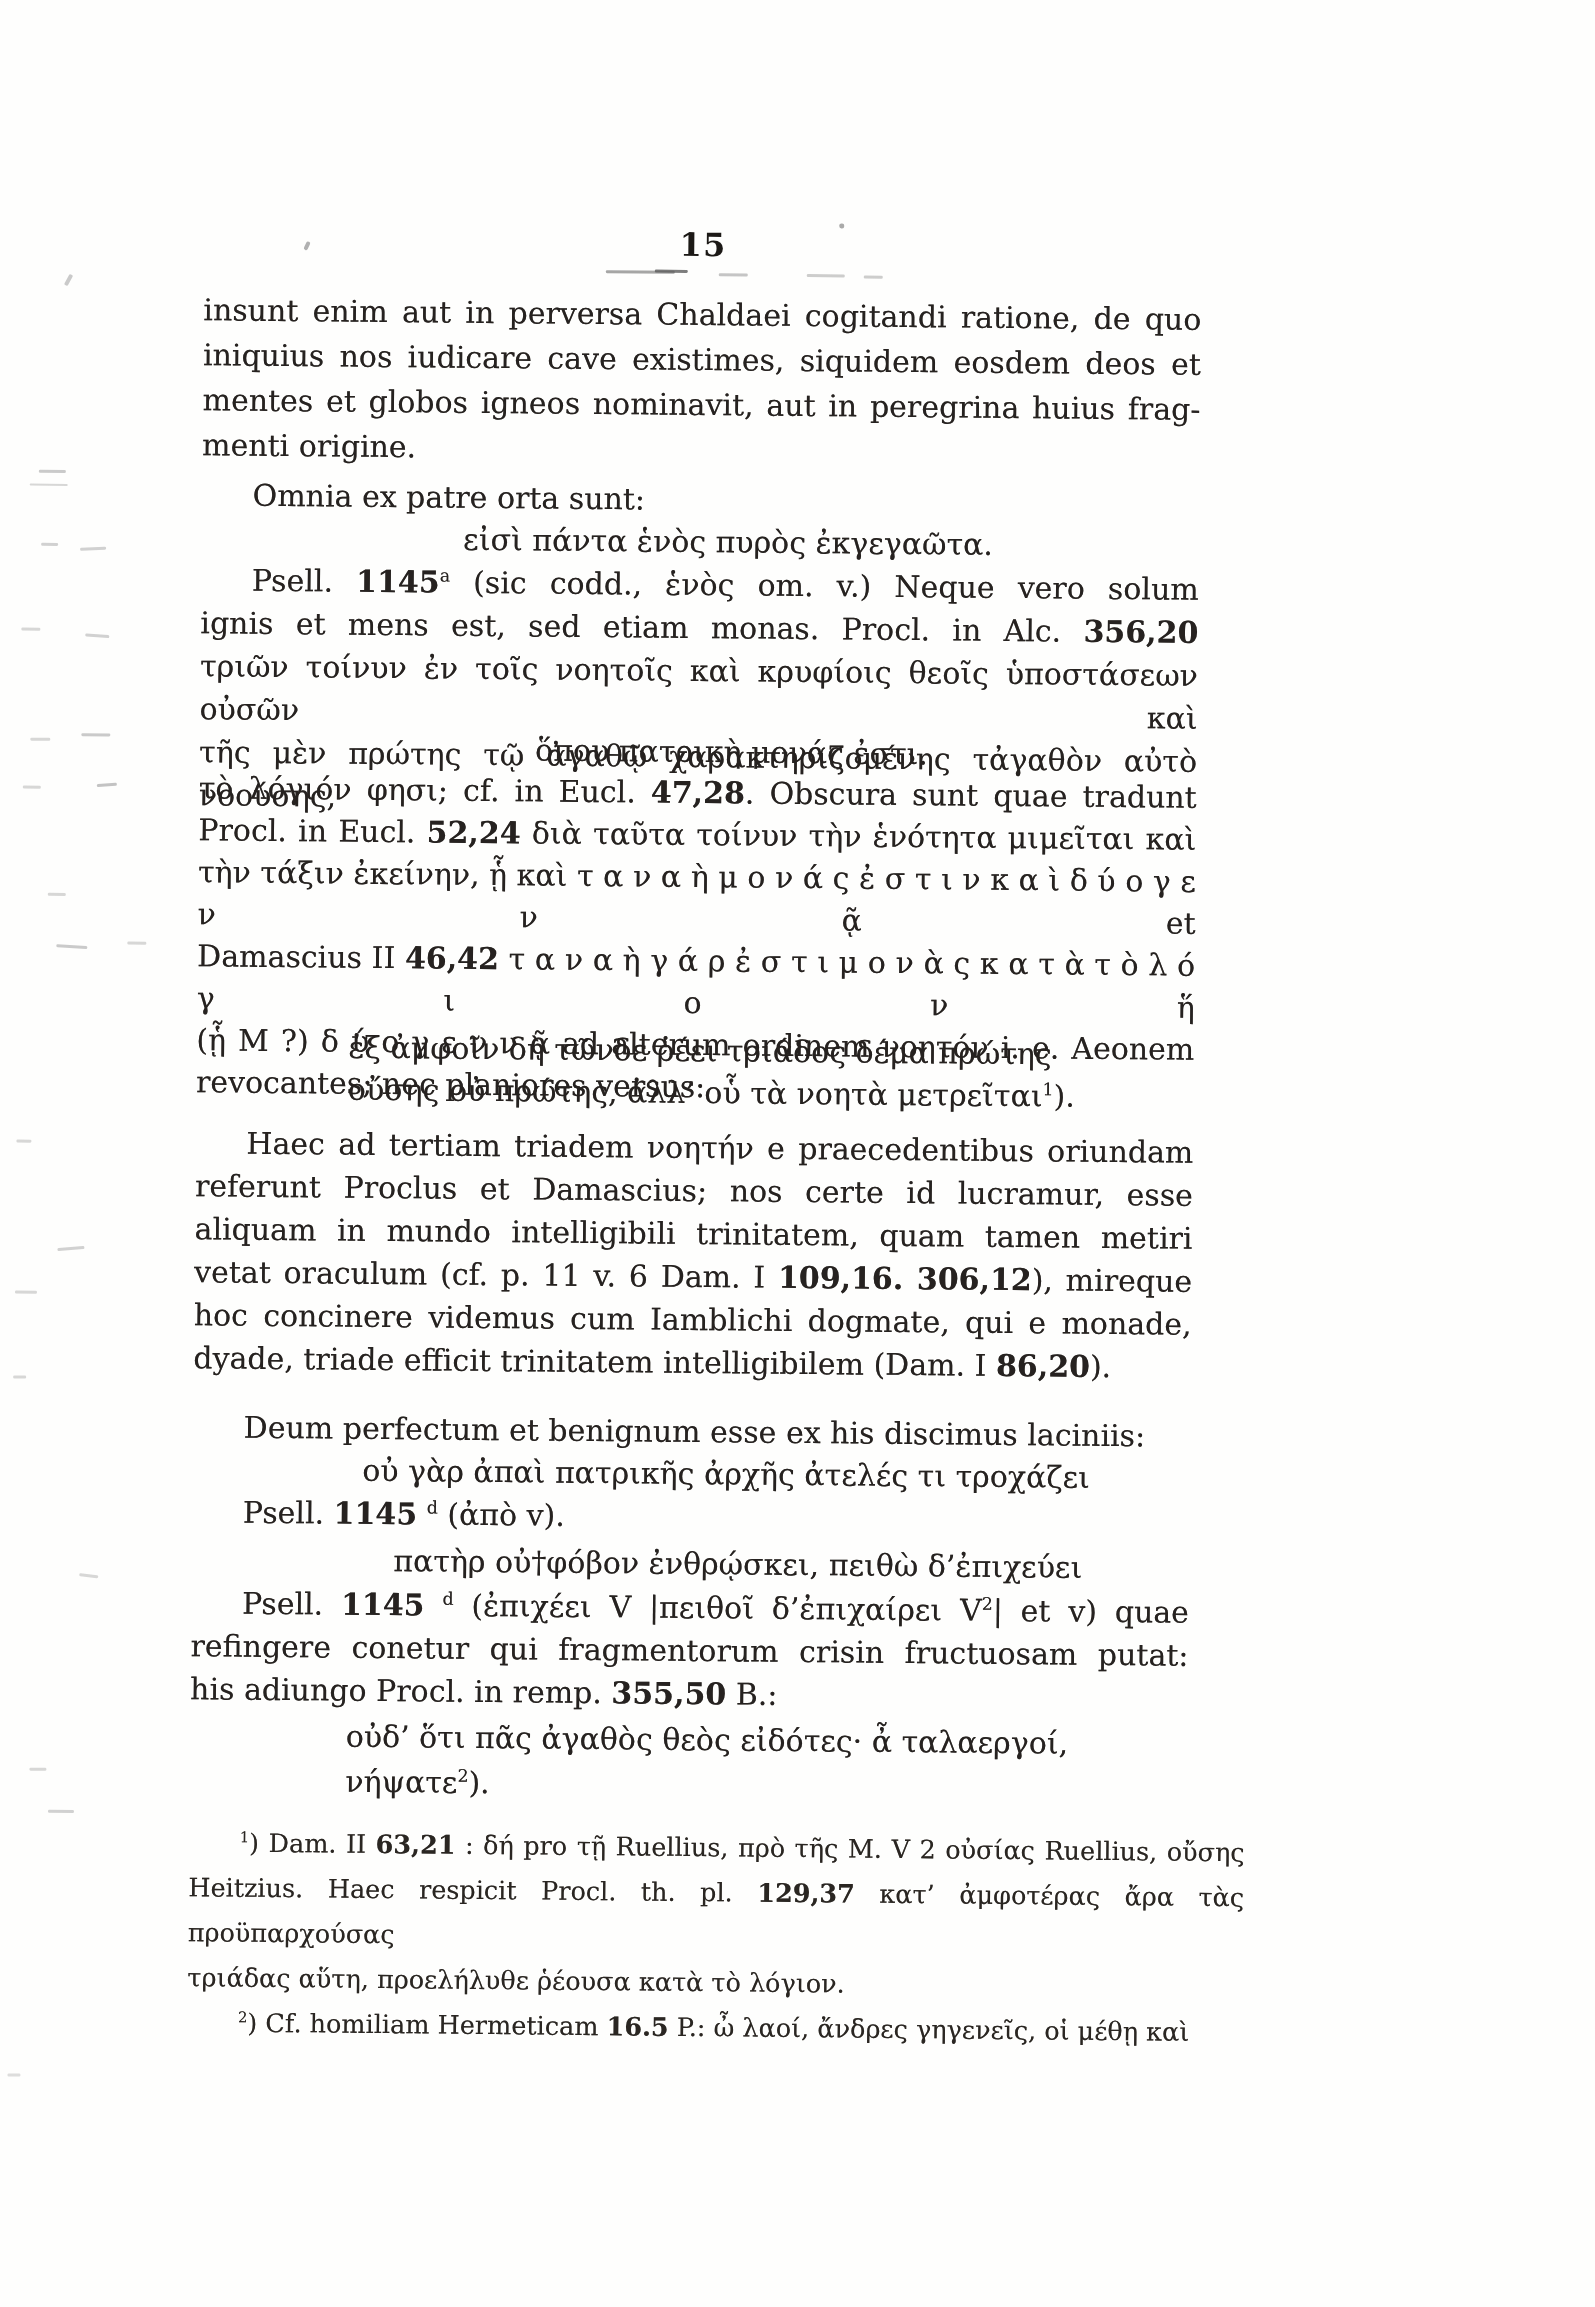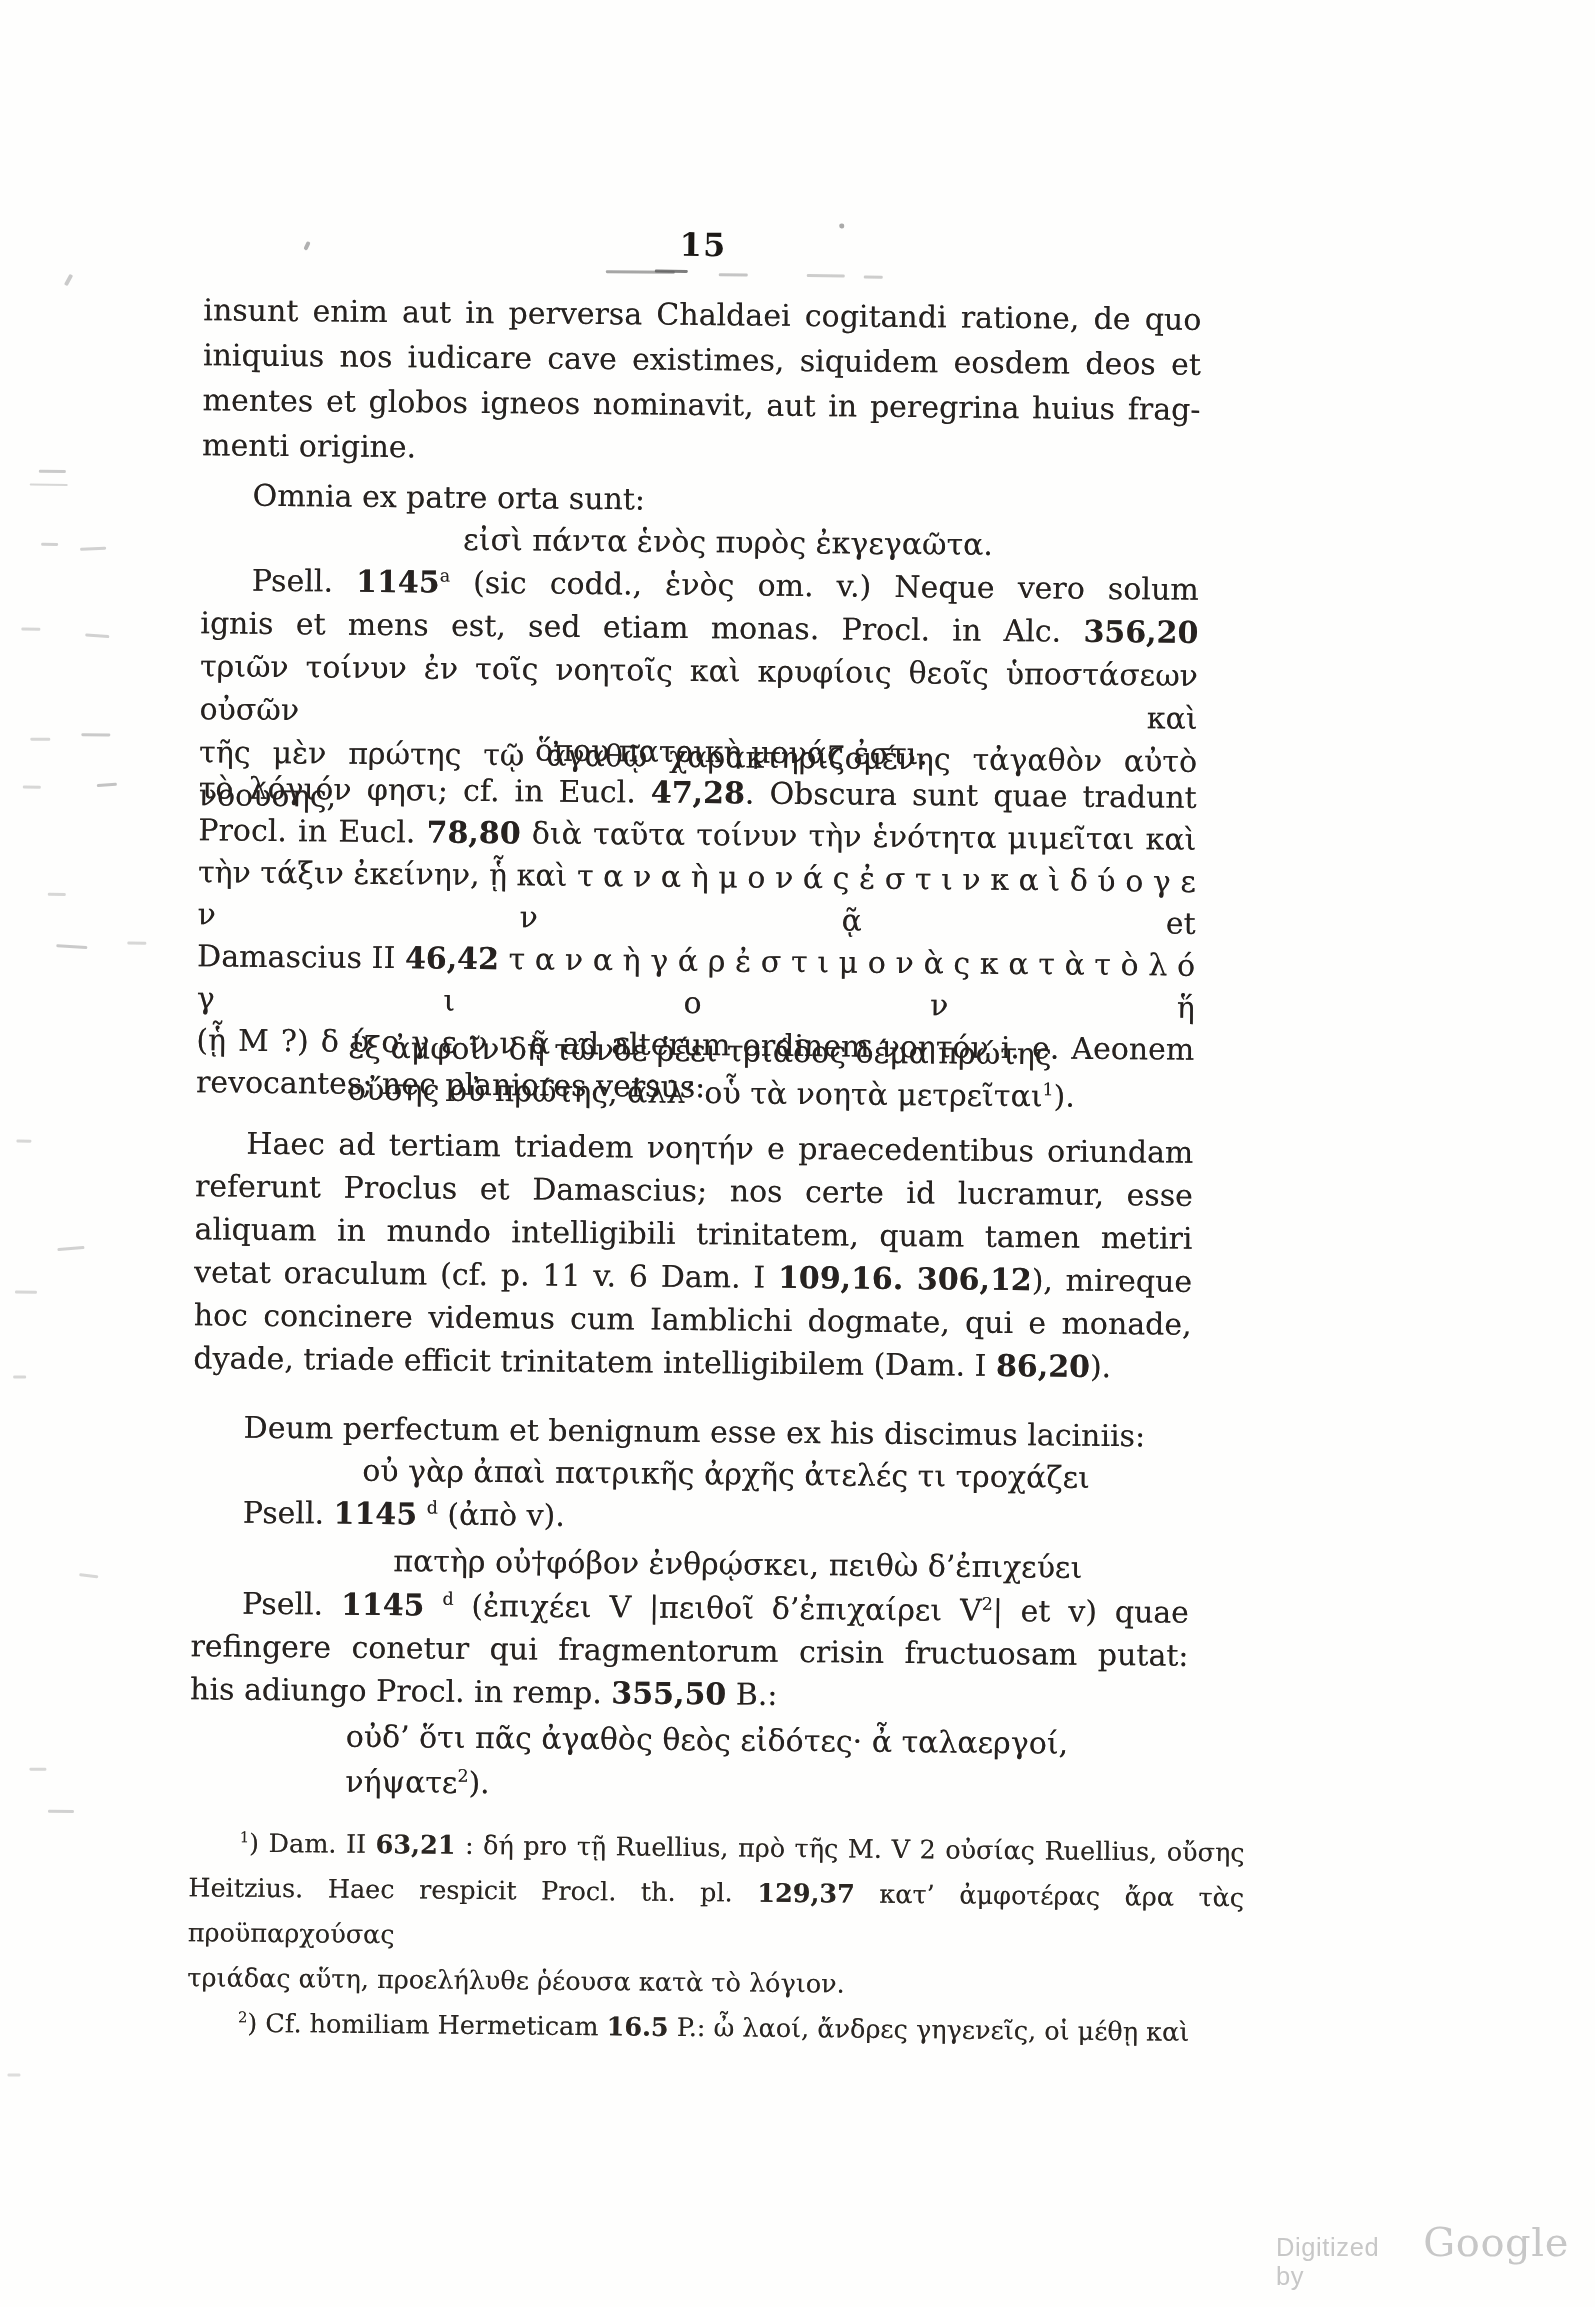--- a/index.html
+++ b/index.html
@@ -81,21 +81,21 @@
         <div class="ln j">τριῶν τοίνυν ἐν τοῖς νοητοῖς καὶ κρυφίοις θεοῖς ὑποστάσεων οὐσῶν καὶ</div>
         <div class="ln j">τῆς μὲν πρώτης τῷ ἀγαθῷ χαρακτηριζομένης τἀγαθὸν αὐτὸ νοούσης,</div>
       </div>
 
       <div class="block quote" style="top:731px;line-height:43px;padding-left:336px;">
         <span>ὅπου πατρικὴ μονάς ἐστι.</span>
       </div>
 
       <div class="block" style="top:773px;line-height:42px;">
         <div class="ln j"><span>τὸ λόγιόν φησι; cf. in Eucl. </span><b class="num">47,28</b><span>. Obscura sunt quae tradunt</span></div>
-        <div class="ln j"><span>Procl. in Eucl. </span><b class="num">78,80</b><span> διὰ ταῦτα τοίνυν τὴν ἑνότητα μιμεῖται καὶ</span></div>
+        <div class="ln j"><span>Procl. in Eucl. </span><b class="num">52,24</b><span> διὰ ταῦτα τοίνυν τὴν ἑνότητα μιμεῖται καὶ</span></div>
         <div class="ln j">τὴν τάξιν ἐκείνην, ᾗ καὶ τ α ν α ὴ  μ ο ν ά ς  ἐ σ τ ι ν  κ α ὶ  δ ύ ο  γ ε ν ν ᾷ et</div>
         <div class="ln j"><span>Damascius II </span><b class="num">46,42</b><span> τ α ν α ὴ  γ ά ρ  ἐ σ τ ι  μ ο ν ὰ ς  κ α τ ὰ  τ ὸ  λ ό γ ι ο ν  ἥ</span></div>
         <div class="ln j">(ᾗ M ?) δ ύ ο  γ ε ν ν ᾷ ad alterum ordinem νοητόν i. e. Aeonem</div>
         <div class="ln">revocantes; nec planiores versus:</div>
       </div>
 
       <div class="block" style="top:1031px;line-height:42px;padding-left:152px;">
         <div class="ln">ἐξ ἀμφοῖν δὴ τῶνδε ῥέει τριάδος δέμα πρώτης</div>
         <div class="ln" style="padding-left:0;"><span>οὔσης οὐ πρώτης, ἀλλ’ οὗ τὰ νοητὰ μετρεῖται</span><sup>1</sup><span>).</span></div>
       </div>
@@ -163,18 +163,14 @@
     <div class="smudge" style="left:61px;top:1254px;width:27px;height:2.6px;opacity:.35;transform:rotate(-5deg);"></div>
     <div class="smudge" style="left:19px;top:1298px;width:22px;height:2.6px;opacity:.3;"></div>
     <div class="smudge" style="left:18px;top:1383px;width:12.8px;height:2.6px;opacity:.3;"></div>
     <div class="smudge" style="left:86px;top:1581px;width:19px;height:2.6px;opacity:.3;transform:rotate(6deg);"></div>
     <div class="smudge" style="left:38px;top:1775px;width:16.6px;height:2.6px;opacity:.3;"></div>
     <div class="smudge" style="left:57px;top:1817px;width:25.5px;height:2.6px;opacity:.35;"></div>
     <div class="smudge" style="left:19px;top:2081px;width:12.8px;height:2.6px;opacity:.25;"></div>
 
   </div>
 
-  <div class="watermark">
-    <span class="wm-prefix">Digitized by</span>
-    <span class="wm-brand">Google</span>
-  </div>
 </div>
 
 
 </body></html>

